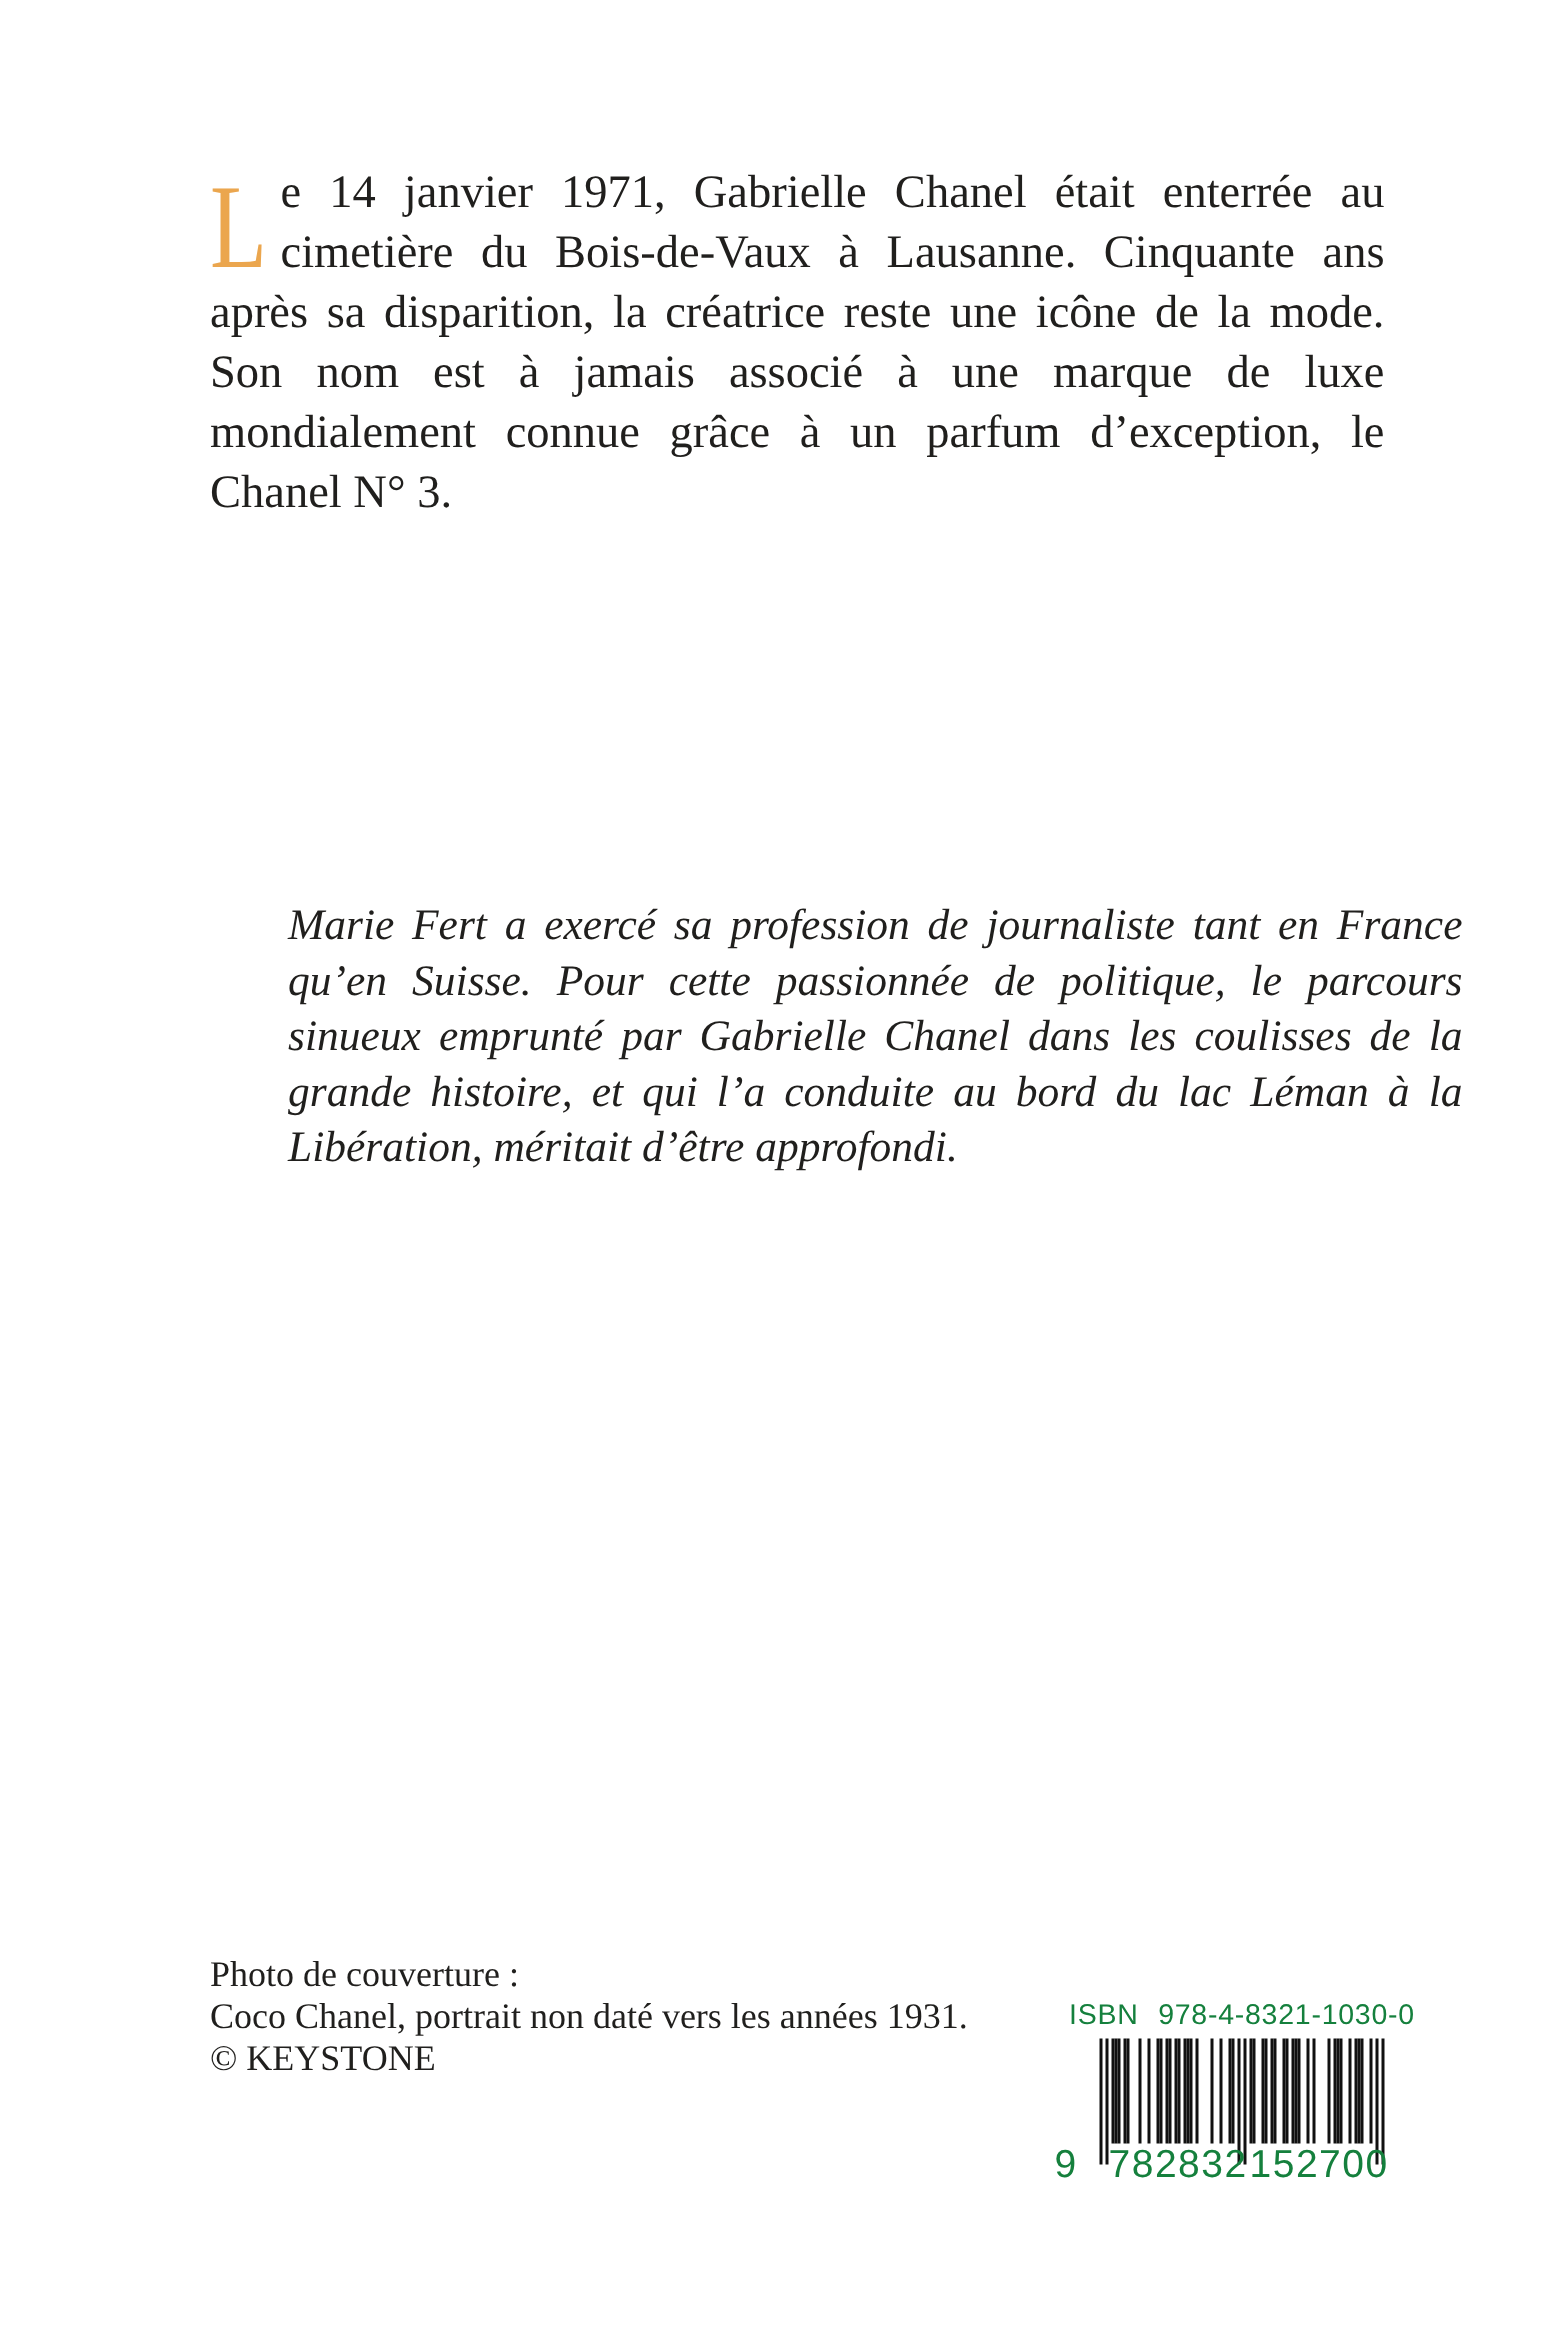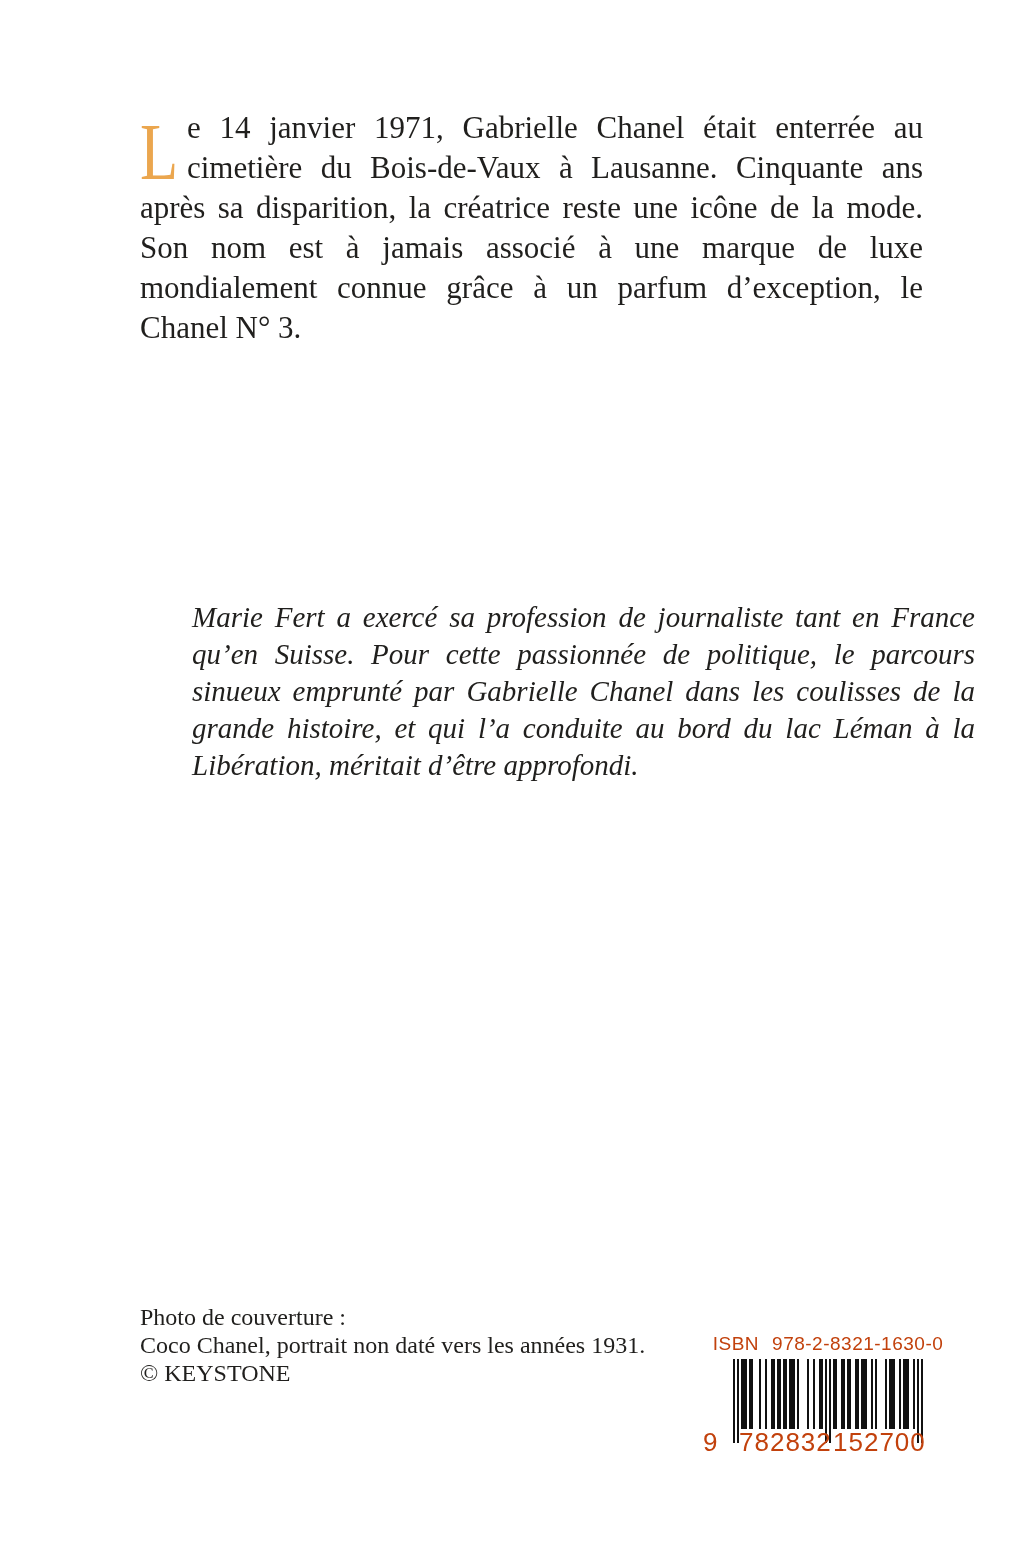--- a/index.html
+++ b/index.html
@@ -50,21 +50,21 @@
     position: absolute; left: 140px; top: 1424px;
     font-size: 35px; line-height: 40px;
     color: #e2a857;
     letter-spacing: 0.5px;
   }
 
   
   .barcode {
     position: absolute; left: 703px; top: 1333px; width: 232px;
     font-family: "Liberation Sans", "DejaVu Sans", sans-serif;
-    color: #c2410c;
+    color: #15803d;
   }
   .isbn-line {
     margin-left: 30px; width: 190px;
     display: flex; justify-content: center; gap: 13px;
     font-size: 19px; line-height: 22px; letter-spacing: 0.5px;
     white-space: nowrap;
   }
   .bars {
     display: flex; align-items: flex-start;
     margin-left: 30px; margin-top: 4px;
@@ -93,21 +93,21 @@
   <section class="credit">
     <div>Photo de couverture :</div>
     <div>Coco Chanel, portrait non daté vers les années 1931.</div>
     <div>© KEYSTONE</div>
   </section>
 
 
   <div class="barcode">
     <div class="isbn-line">
       <span>ISBN</span>
-      <span>978-2-8321-1630-0</span>
+      <span>978-4-8321-1030-0</span>
     </div>
     <div class="bars">
         <div style="height: 84px; background: rgb(17, 17, 17);"></div>
         <div style="height: 84px; background: transparent;"></div>
         <div style="height: 84px; background: rgb(17, 17, 17);"></div>
         <div style="height: 70px; background: transparent;"></div>
         <div style="height: 70px; background: rgb(17, 17, 17);"></div>
         <div style="height: 70px; background: rgb(17, 17, 17);"></div>
         <div style="height: 70px; background: rgb(17, 17, 17);"></div>
         <div style="height: 70px; background: transparent;"></div>

